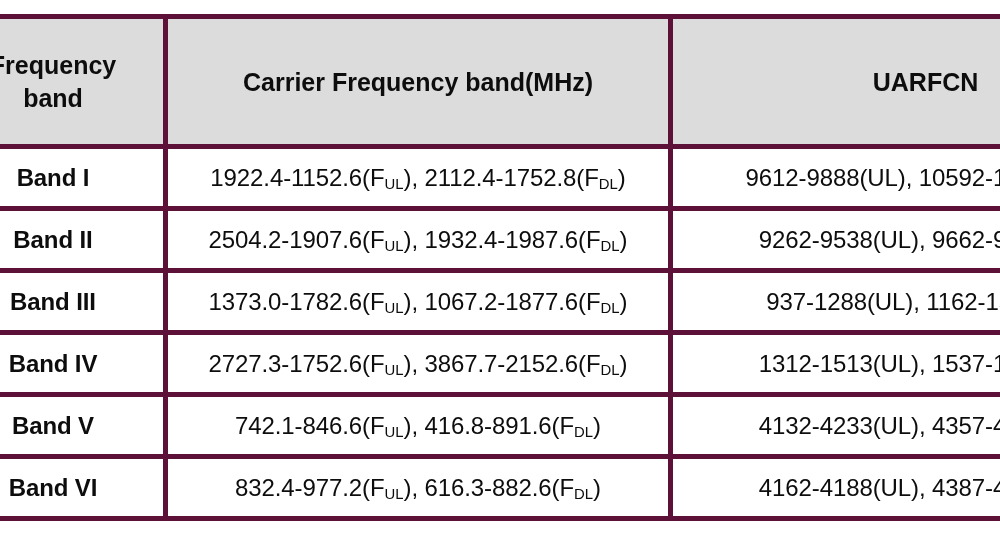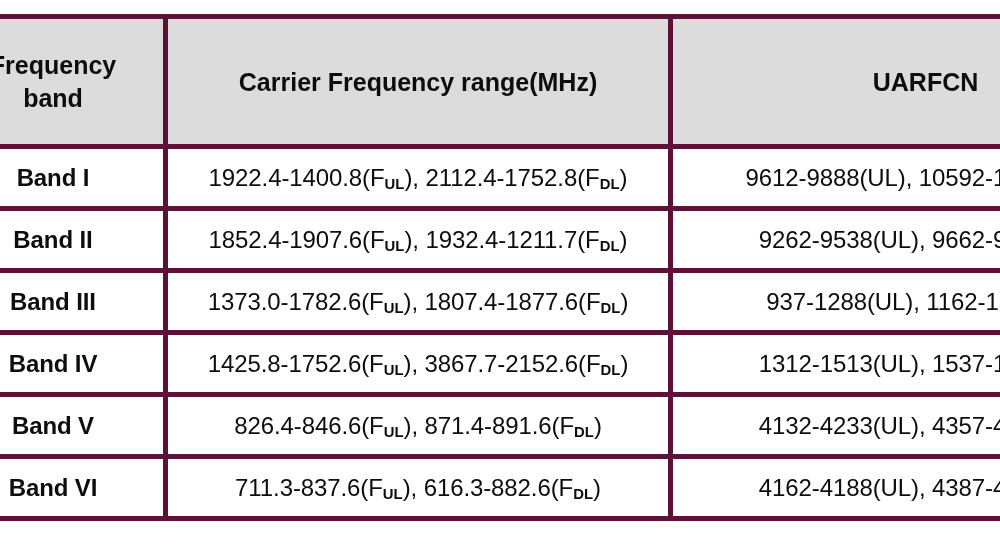--- a/index.html
+++ b/index.html
@@ -77,79 +77,78 @@
     font-weight: bold;
   }
 
   
   sub {
     font-size: 0.62em;
     vertical-align: baseline;
     position: relative;
     top: 0.26em;
     letter-spacing: 0;
-    font-weight: bold;
   }
 </style>
 </head>
 <body>
 
 <div class="viewport">
   <div class="table-shift">
 
     <table class="freq-table">
       <colgroup>
         <col class="col-band">
         <col class="col-range">
         <col class="col-uarfcn">
       </colgroup>
 
       <thead>
         <tr>
           <th class="col-head-band">Frequency band</th>
-          <th>Carrier Frequency range(MHz)</th>
+          <th>Carrier Frequency band(MHz)</th>
           <th>UARFCN</th>
         </tr>
       </thead>
 
       <tbody>
 
         <tr>
           <td class="cell-band">Band I</td>
-          <td><span>1922.4-1400.8(F</span><sub>UL</sub><span>), 2112.4-1752.8(F</span><sub>DL</sub><span>)</span></td>
+          <td><span>1922.4-1152.6(F</span><sub>UL</sub><span>), 2112.4-1752.8(F</span><sub>DL</sub><span>)</span></td>
           <td>9612-9888(UL), 10592-10838(DL)</td>
         </tr>
 
         <tr>
           <td class="cell-band">Band II</td>
-          <td><span>1852.4-1907.6(F</span><sub>UL</sub><span>), 1932.4-1211.7(F</span><sub>DL</sub><span>)</span></td>
+          <td><span>2504.2-1907.6(F</span><sub>UL</sub><span>), 1932.4-1987.6(F</span><sub>DL</sub><span>)</span></td>
           <td>9262-9538(UL), 9662-9938(DL)</td>
         </tr>
 
         <tr>
           <td class="cell-band">Band III</td>
-          <td><span>1373.0-1782.6(F</span><sub>UL</sub><span>), 1807.4-1877.6(F</span><sub>DL</sub><span>)</span></td>
+          <td><span>1373.0-1782.6(F</span><sub>UL</sub><span>), 1067.2-1877.6(F</span><sub>DL</sub><span>)</span></td>
           <td>937-1288(UL), 1162-1513(DL)</td>
         </tr>
 
         <tr>
           <td class="cell-band">Band IV</td>
-          <td><span>1425.8-1752.6(F</span><sub>UL</sub><span>), 3867.7-2152.6(F</span><sub>DL</sub><span>)</span></td>
+          <td><span>2727.3-1752.6(F</span><sub>UL</sub><span>), 3867.7-2152.6(F</span><sub>DL</sub><span>)</span></td>
           <td>1312-1513(UL), 1537-1738(DL)</td>
         </tr>
 
         <tr>
           <td class="cell-band">Band V</td>
-          <td><span>826.4-846.6(F</span><sub>UL</sub><span>), 871.4-891.6(F</span><sub>DL</sub><span>)</span></td>
+          <td><span>742.1-846.6(F</span><sub>UL</sub><span>), 416.8-891.6(F</span><sub>DL</sub><span>)</span></td>
           <td>4132-4233(UL), 4357-4458(DL)</td>
         </tr>
 
         <tr>
           <td class="cell-band">Band VI</td>
-          <td><span>711.3-837.6(F</span><sub>UL</sub><span>), 616.3-882.6(F</span><sub>DL</sub><span>)</span></td>
+          <td><span>832.4-977.2(F</span><sub>UL</sub><span>), 616.3-882.6(F</span><sub>DL</sub><span>)</span></td>
           <td>4162-4188(UL), 4387-4413(DL)</td>
         </tr>
 
       </tbody>
     </table>
 
   </div>
 </div>
 
 </body></html>

